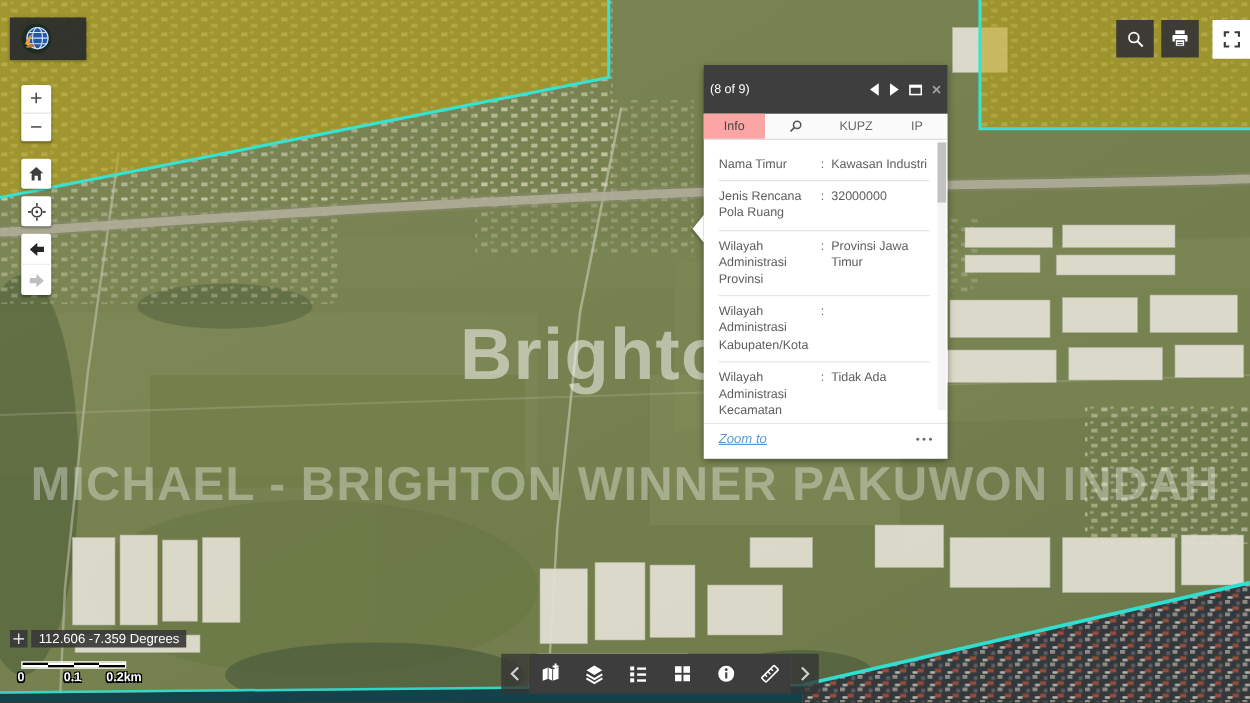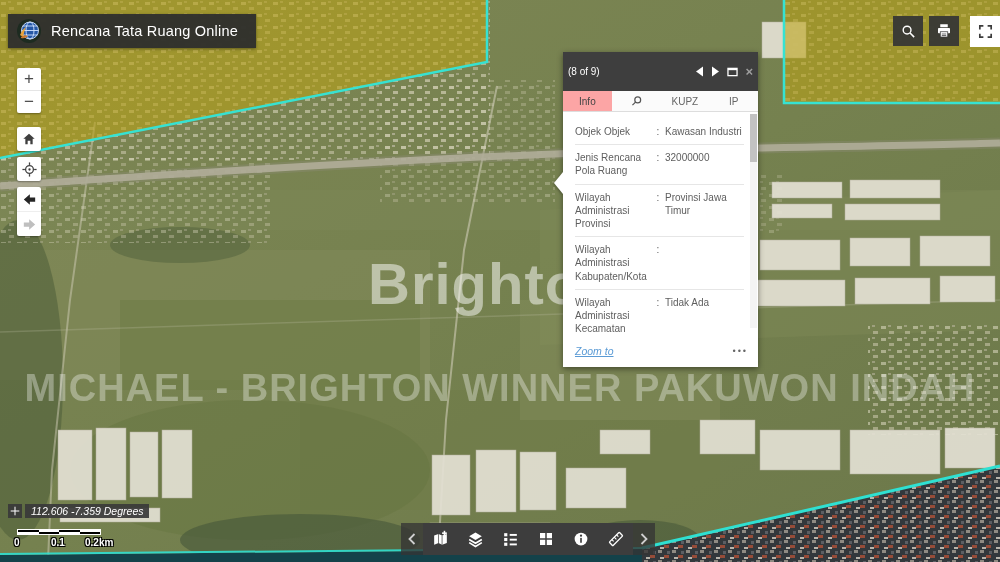--- a/index.html
+++ b/index.html
@@ -72,21 +72,21 @@
   .p-footer{height:24px;background:#fff;display:flex;align-items:center;
             justify-content:space-between;padding:0 10px 4px 12px;font-style:italic;}
   .p-zoomto{color:#5b9bd5;text-decoration:underline;cursor:pointer;font-size:10.5px;}
   .p-more{color:#666;font-size:9px;letter-spacing:2px;cursor:pointer;}
 
   
   .coords{position:absolute;left:8px;top:504px;z-index:6;display:flex;gap:3px;align-items:center;}
   .coord-ico{width:14px;height:14px;background:rgba(58,58,58,.92);display:flex;align-items:center;
              justify-content:center;cursor:pointer;}
   .coord-txt{background:rgba(58,58,58,.92);color:#fff;font-size:10.5px;height:14px;
-             line-height:14px;padding:0 6px;white-space:nowrap;font-style:italic;}
+             line-height:14px;padding:0 6px;white-space:nowrap;}
   .scalebar{position:absolute;left:17px;top:529px;z-index:6;width:84px;}
   .sb-bar{width:84px;height:6px;border:1px solid #fff;box-sizing:border-box;
      background:
        linear-gradient(90deg,#000 0 25%,#fff 25% 50%,#000 50% 75%,#fff 75%) top/100% 50% no-repeat,
        linear-gradient(90deg,#fff 0 25%,#000 25% 50%,#fff 50% 75%,#000 75%) bottom/100% 50% no-repeat;}
   .sb-labels{position:relative;height:13px;margin-top:2px;color:#fff;font-size:10px;font-weight:bold;
      text-shadow:-1px -1px 0 #000,1px -1px 0 #000,-1px 1px 0 #000,1px 1px 0 #000;}
   .sb-l0{position:absolute;left:-3px;top:0;}
   .sb-l1{position:absolute;left:34px;top:0;}
   .sb-l2{position:absolute;left:68px;top:0;}
@@ -204,21 +204,20 @@
       <g stroke="#cfe3ff" stroke-width="0.9" fill="none">
         <ellipse cx="14" cy="12.5" rx="8.5" ry="8.5"></ellipse>
         <ellipse cx="14" cy="12.5" rx="4" ry="8.5"></ellipse>
         <line x1="5.5" y1="12.5" x2="22.5" y2="12.5"></line>
         <line x1="6.6" y1="8" x2="21.4" y2="8"></line>
         <line x1="6.6" y1="17" x2="21.4" y2="17"></line>
       </g>
       <path d="M4,17 C6,13 7,11 10,9 C8,13 8,16 7,19 Z" fill="#e8a33d"></path>
       <path d="M5,19 C8,17 10,17 12,18 C10,20 8,20.5 5,20 Z" fill="#c9792f"></path>
     </svg>
-    <span class="hdr-title">Rencana Tata Ruang Online</span>
   </div>
 
   <div class="zoombox">
     <div class="zbtn">+</div>
     <div class="zbtn">−</div>
   </div>
 
   <div class="wbtn btn-home">
     <svg width="16" height="16" viewBox="0 0 24 24">
       <path d="M12,4 L3.5,11.5 H6.5 V20 H10 V14.5 H14 V20 H17.5 V11.5 H20.5 Z" fill="#3f3f3f"></path>
@@ -311,21 +310,21 @@
           <line x1="6.8" y1="8.8" x2="3" y2="12.5" stroke="#555" stroke-width="1.6"></line>
         </svg>
       </div>
       <div class="p-tab">KUPZ</div>
       <div class="p-tab">IP</div>
     </div>
 
     <div class="p-body">
 
       <div class="p-row">
-        <span class="p-lbl">Objek Objek</span>
+        <span class="p-lbl">Nama Timur</span>
         <span class="p-col">:</span>
         <span class="p-val">Kawasan Industri</span>
       </div>
       <div class="p-row">
         <span class="p-lbl">Jenis Rencana Pola Ruang</span>
         <span class="p-col">:</span>
         <span class="p-val">32000000</span>
       </div>
       <div class="p-row">
         <span class="p-lbl">Wilayah Administrasi Provinsi</span>

